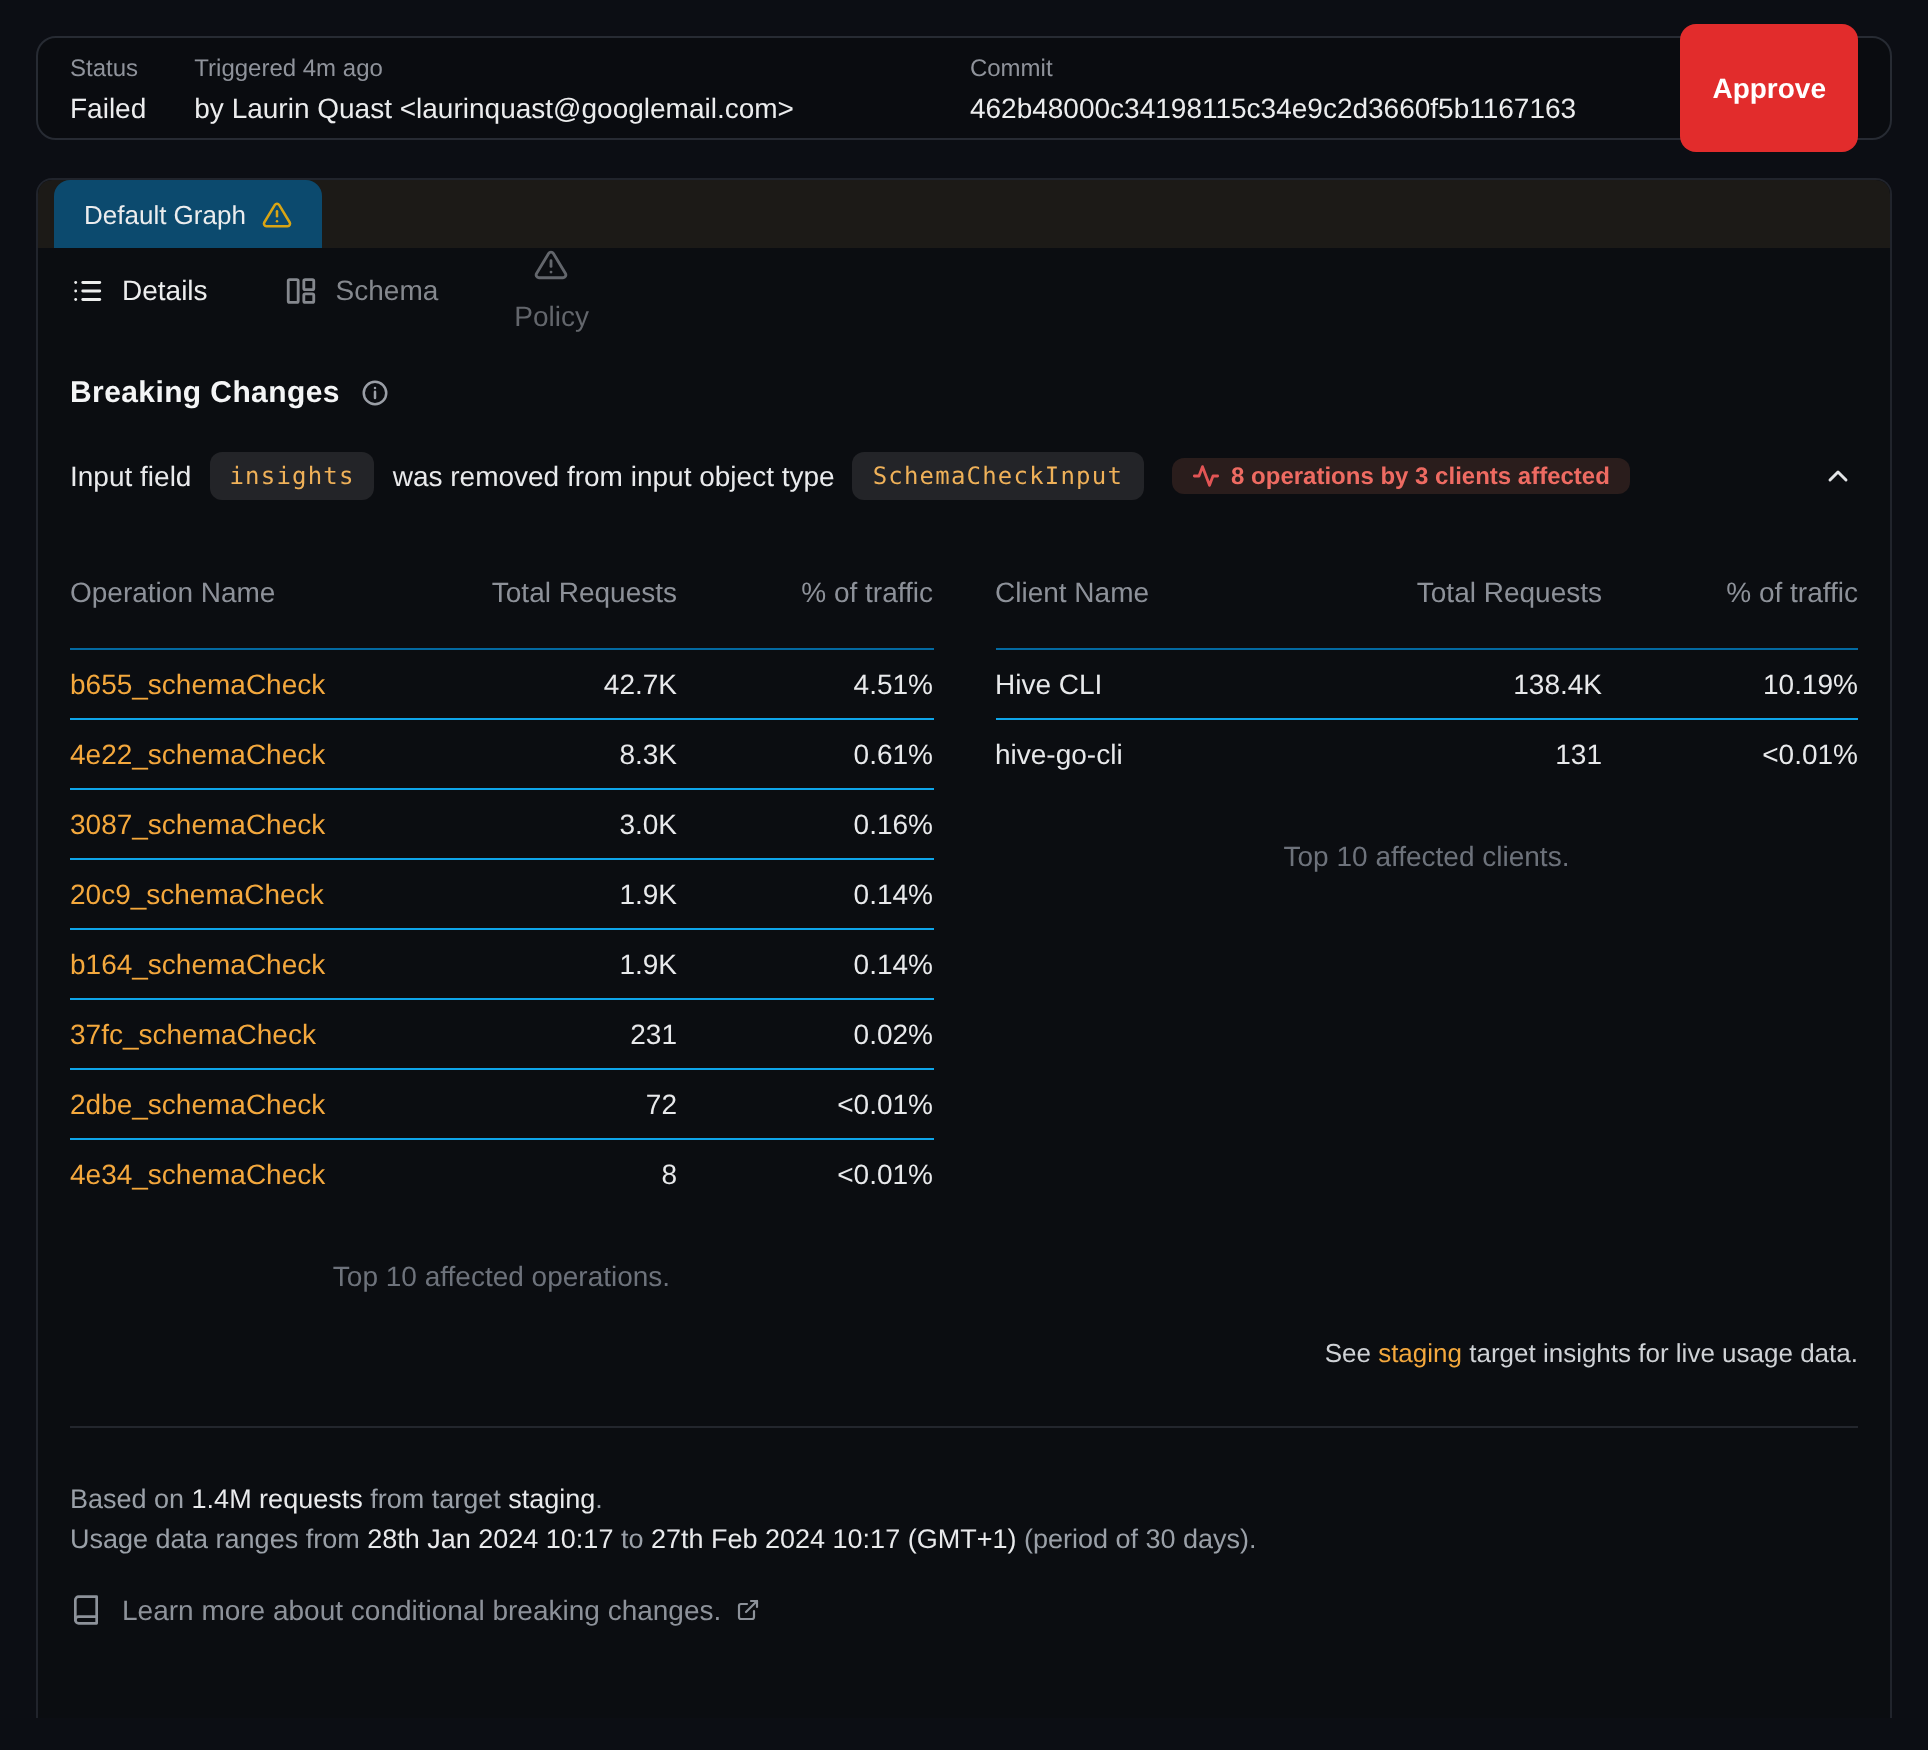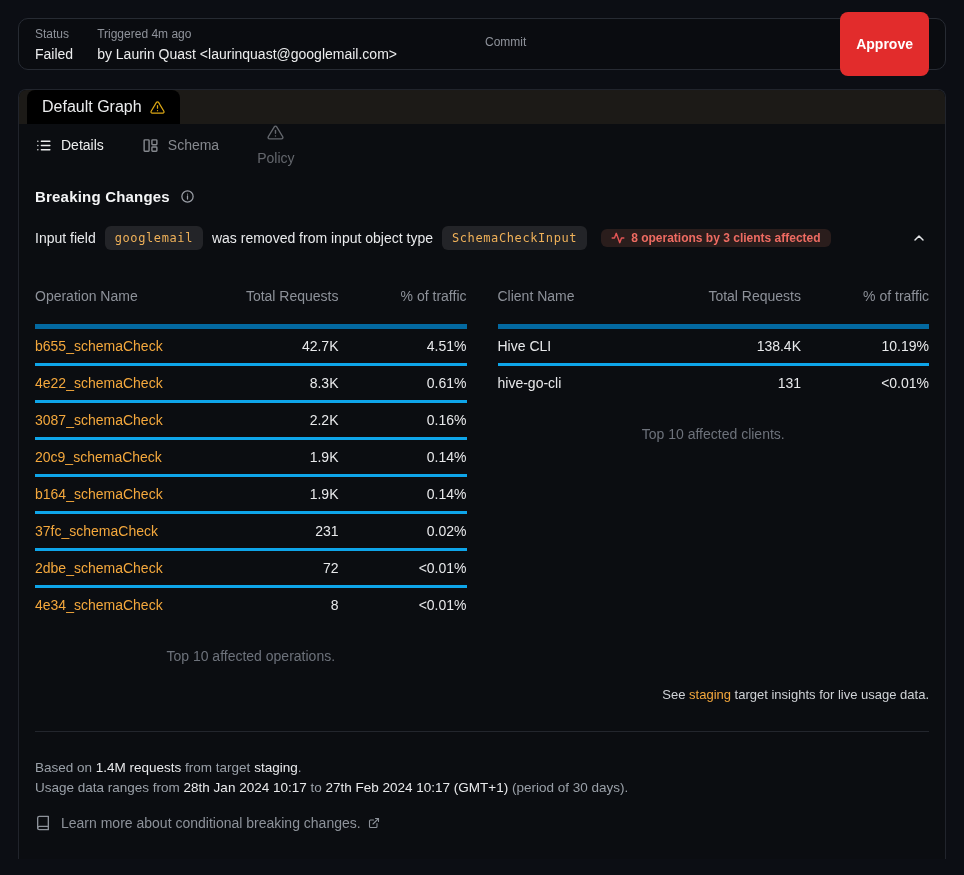--- a/index.html
+++ b/index.html
@@ -56,23 +56,23 @@
     display: flex;
     align-items: stretch;
     border-radius: 7px 7px 0 0;
   }
   .graph-tab {
     margin-left: 8px;
     padding: 0 15px;
     display: flex;
     align-items: center;
     gap: 8px;
-    background: #000000;
+    background: #0c4a6e;
     border-radius: 8px 8px 0 0;
-    font-size: 16px;
+    font-size: 13px;
     color: #ecedee;
     cursor: pointer;
   }
   .warn-icon { color: #d9a514; }
 
   .nav-row {
     height: 42px;
     display: flex;
     align-items: center;
     padding: 0 16px;
@@ -148,27 +148,27 @@
   }
   table { width: 100%; border-collapse: collapse; font-size: 14px; table-layout: fixed; }
   col.c-name { width: auto; }
   col.c-req  { width: 135px; }
   col.c-pct  { width: 128px; }
   th {
     color: #8d9199;
     font-weight: 400;
     text-align: right;
     padding: 11px 0 20px;
-    border-bottom: 5px solid #0369a1;
+    border-bottom: 1px solid #0369a1;
     white-space: nowrap;
   }
   th:first-child { text-align: left; }
   td {
     padding: 9px 0;
-    border-bottom: 3px solid #0ea5e9;
+    border-bottom: 1px solid #0ea5e9;
     color: #e8e9eb;
     text-align: right;
     white-space: nowrap;
     overflow: hidden;
   }
   td:first-child { text-align: left; }
   tbody tr:last-child td { border-bottom: none; }
   .op-link { color: #f4a83d; text-decoration: none; cursor: pointer; }
   .table-caption {
     margin-top: 26px;
@@ -215,20 +215,21 @@
   <div class="meta-group">
     <div class="meta-label">Status</div>
     <div class="meta-value">Failed</div>
   </div>
   <div class="meta-group">
     <div class="meta-label">Triggered 4m ago</div>
     <div class="meta-value">by Laurin Quast &lt;laurinquast@googlemail.com&gt;</div>
   </div>
   <div class="meta-group commit">
     <div class="meta-label">Commit</div>
+    <div class="meta-value">462b48000c34198115c34e9c2d3660f5b1167163</div>
   </div>
   <div class="spacer"></div>
   <button class="approve-btn">Approve</button>
 </div>
 
 <div class="main-card">
 
   <div class="tab-strip">
     <div class="graph-tab">
       <span>Default Graph</span>
@@ -286,21 +287,21 @@
         <svg width="15" height="15" viewBox="0 0 24 24" fill="none" stroke="currentColor" stroke-width="2" stroke-linecap="round" stroke-linejoin="round">
           <circle cx="12" cy="12" r="9"></circle>
             <line x1="12" y1="11" x2="12" y2="16"></line>
             <line x1="12" y1="8" x2="12.01" y2="8"></line>
         </svg>
       </span>
     </div>
 
     <div class="change-row">
       <span class="change-text">Input field</span>
-      <span class="code-chip">googlemail</span>
+      <span class="code-chip">insights</span>
       <span class="change-text">was removed from input object type</span>
       <span class="code-chip">SchemaCheckInput</span>
       <span class="affected-badge">
         <span class="pulse">
           <svg width="14" height="14" viewBox="0 0 24 24" fill="none" stroke="currentColor" stroke-width="2.4" stroke-linecap="round" stroke-linejoin="round">
             <polyline points="2 12 6 12 9 4 15 20 18 12 22 12"></polyline>
           </svg>
         </span>
         <span class="badge-text">8 operations by 3 clients affected</span>
       </span>
@@ -333,21 +334,21 @@
               <td>42.7K</td>
               <td>4.51%</td>
             </tr>
             <tr>
               <td><a class="op-link">4e22_schemaCheck</a></td>
               <td>8.3K</td>
               <td>0.61%</td>
             </tr>
             <tr>
               <td><a class="op-link">3087_schemaCheck</a></td>
-              <td>2.2K</td>
+              <td>3.0K</td>
               <td>0.16%</td>
             </tr>
             <tr>
               <td><a class="op-link">20c9_schemaCheck</a></td>
               <td>1.9K</td>
               <td>0.14%</td>
             </tr>
             <tr>
               <td><a class="op-link">b164_schemaCheck</a></td>
               <td>1.9K</td>

